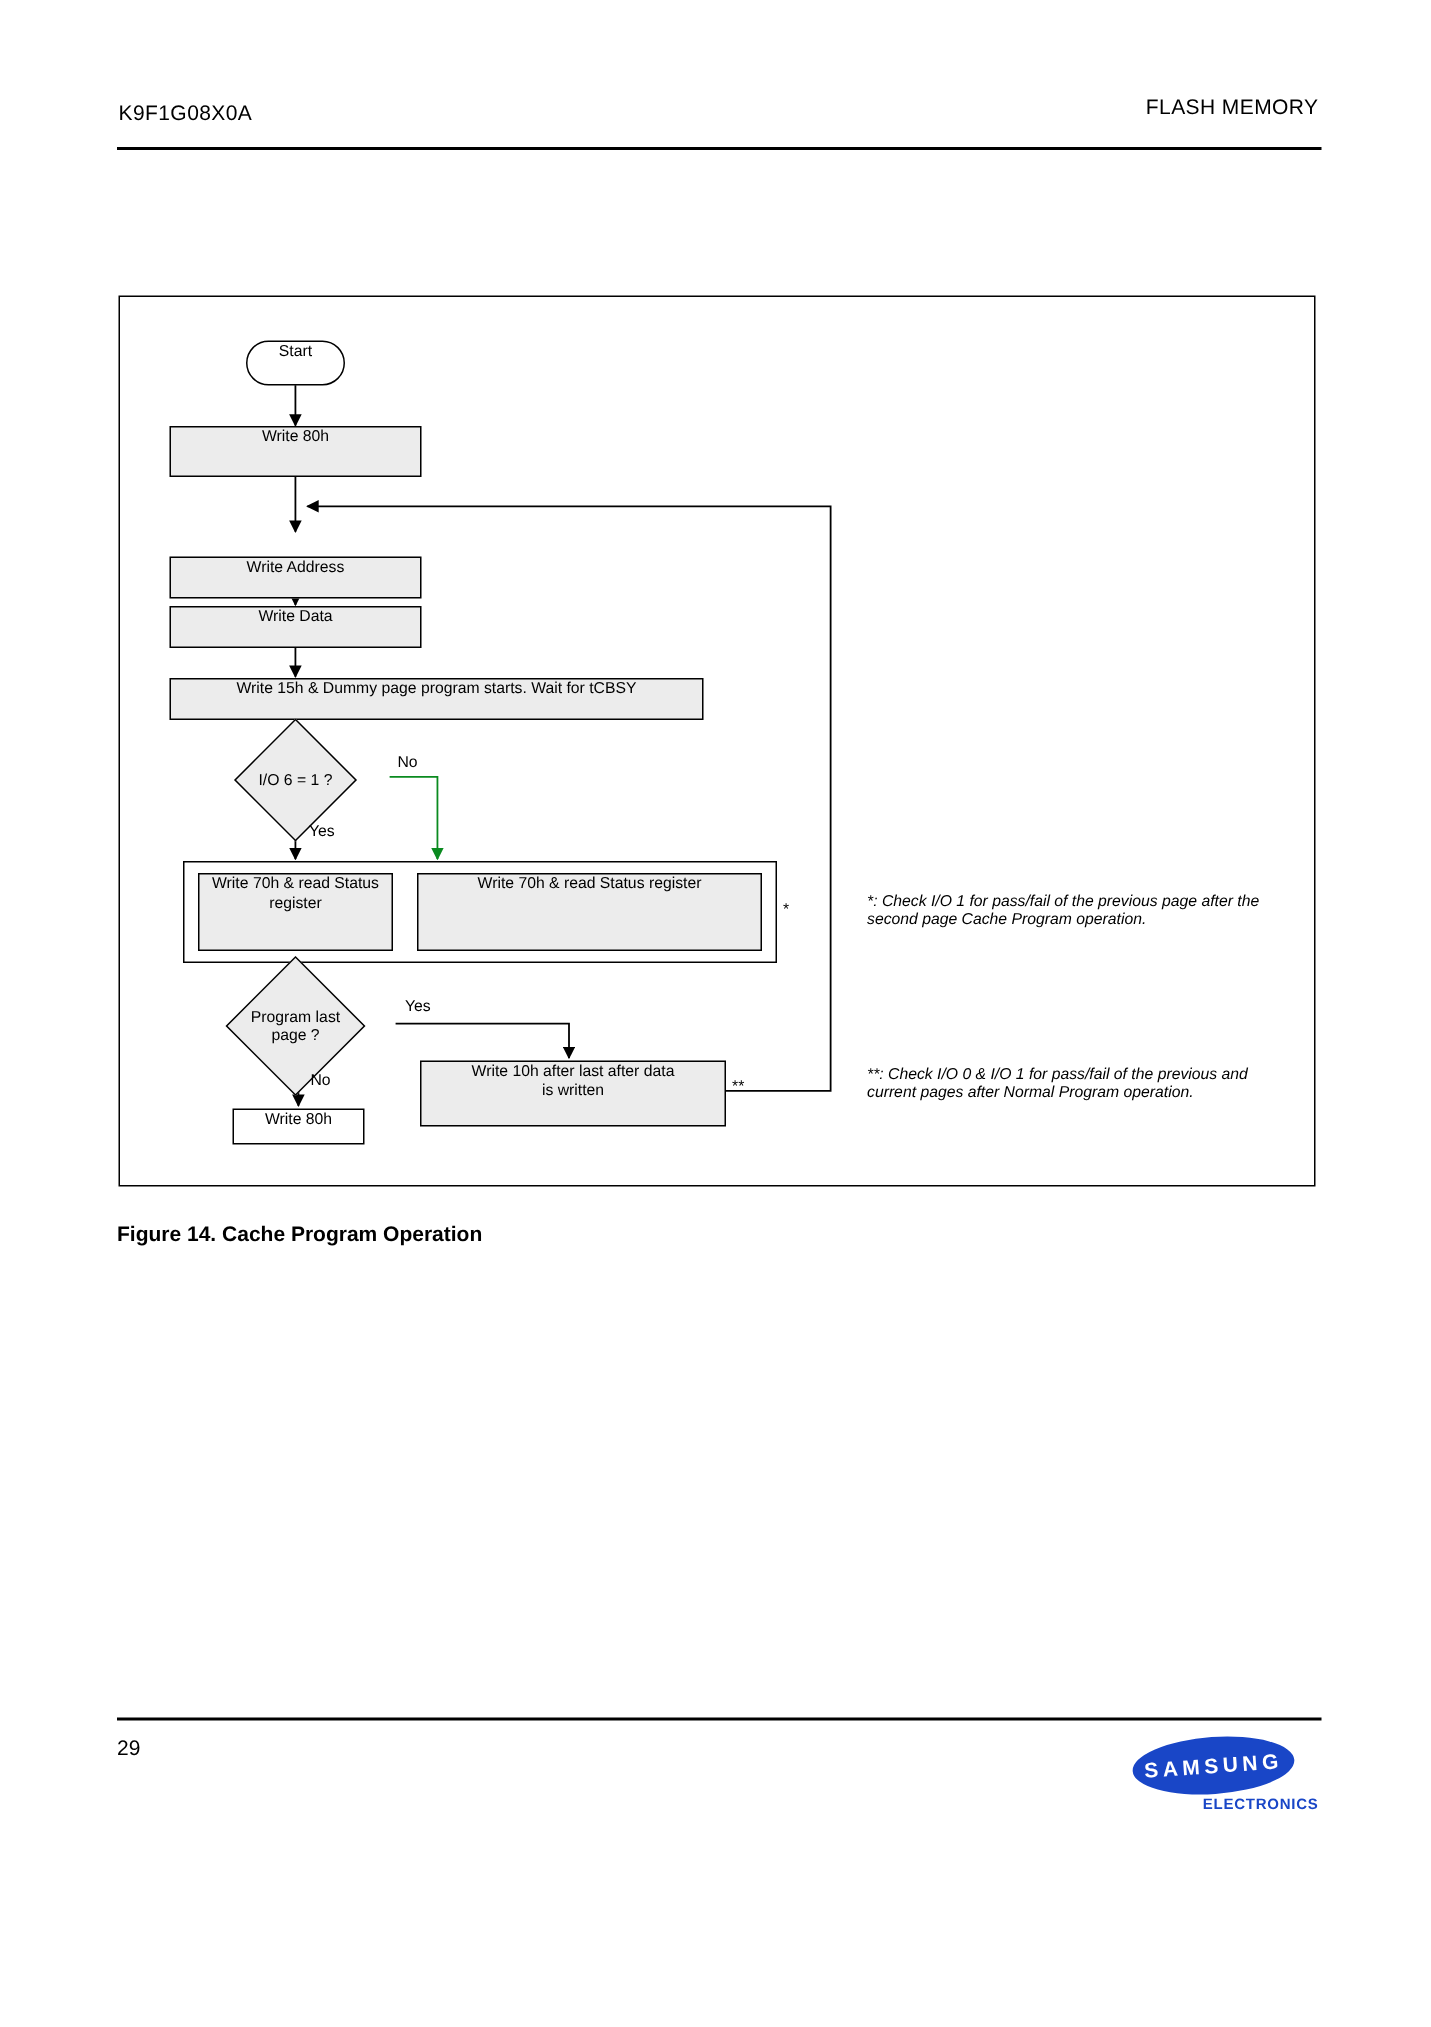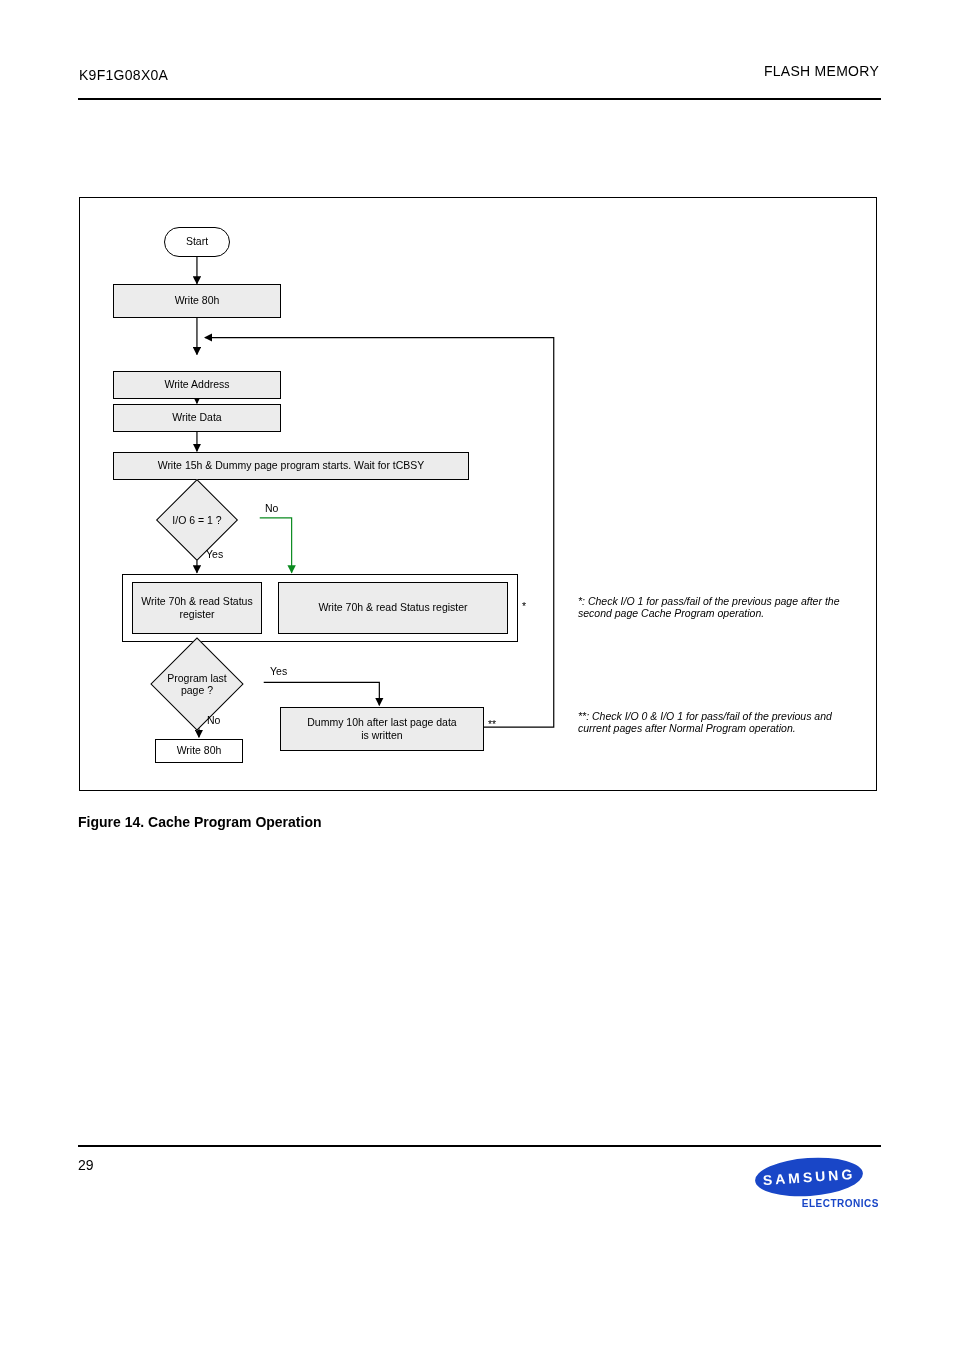--- a/index.html
+++ b/index.html
@@ -41,21 +41,21 @@
 
   
   .diagram {
     position: absolute;
     left: 79px; top: 197px;
     width: 798px; height: 594px;
     border: 1px solid #000;
   }
   .shape {
     position: absolute;
-    display: flex; align-items: center; justify-content: center;
+    display: flex; justify-content: center;
     text-align: center;
     font-size: 10.5px;
     line-height: 1.25;
     white-space: pre-line;
   }
   .proc   { background: #ececec; border: 1px solid #000; }
   .plain  { background: #fff;    border: 1px solid #000; }
   .subbox { background: #fff;    border: 1px solid #000; }
   .terminator {
     background: #fff; border: 1.2px solid #000;
@@ -221,21 +221,21 @@
 
     <div class="diamond" style="left:50px; top:462px; width:134px; height:48px;">
       <div class="rot" style="width:66px; height:66px;"></div>
       <div class="lab">Program last
 page ?</div>
     </div>
     <div class="edge-label" style="left:127px; top:516px;">No</div>
     <div class="edge-label" style="left:190px; top:467px;">Yes</div>
 
     <div class="shape proc" style="left:200px; top:509px; width:204px; height:44px;">
-      <span>Dummy 10h after last page data
+      <span>Write 10h after last after data
 is written</span>
     </div>
 
     <div class="shape plain" style="left:75px; top:541px; width:88px; height:24px;">
       <span>Write 80h</span>
     </div>
 
     <div class="edge-label" style="left:442px; top:402px;">*</div>
     <div class="edge-label" style="left:408px; top:520px;">**</div>
 

